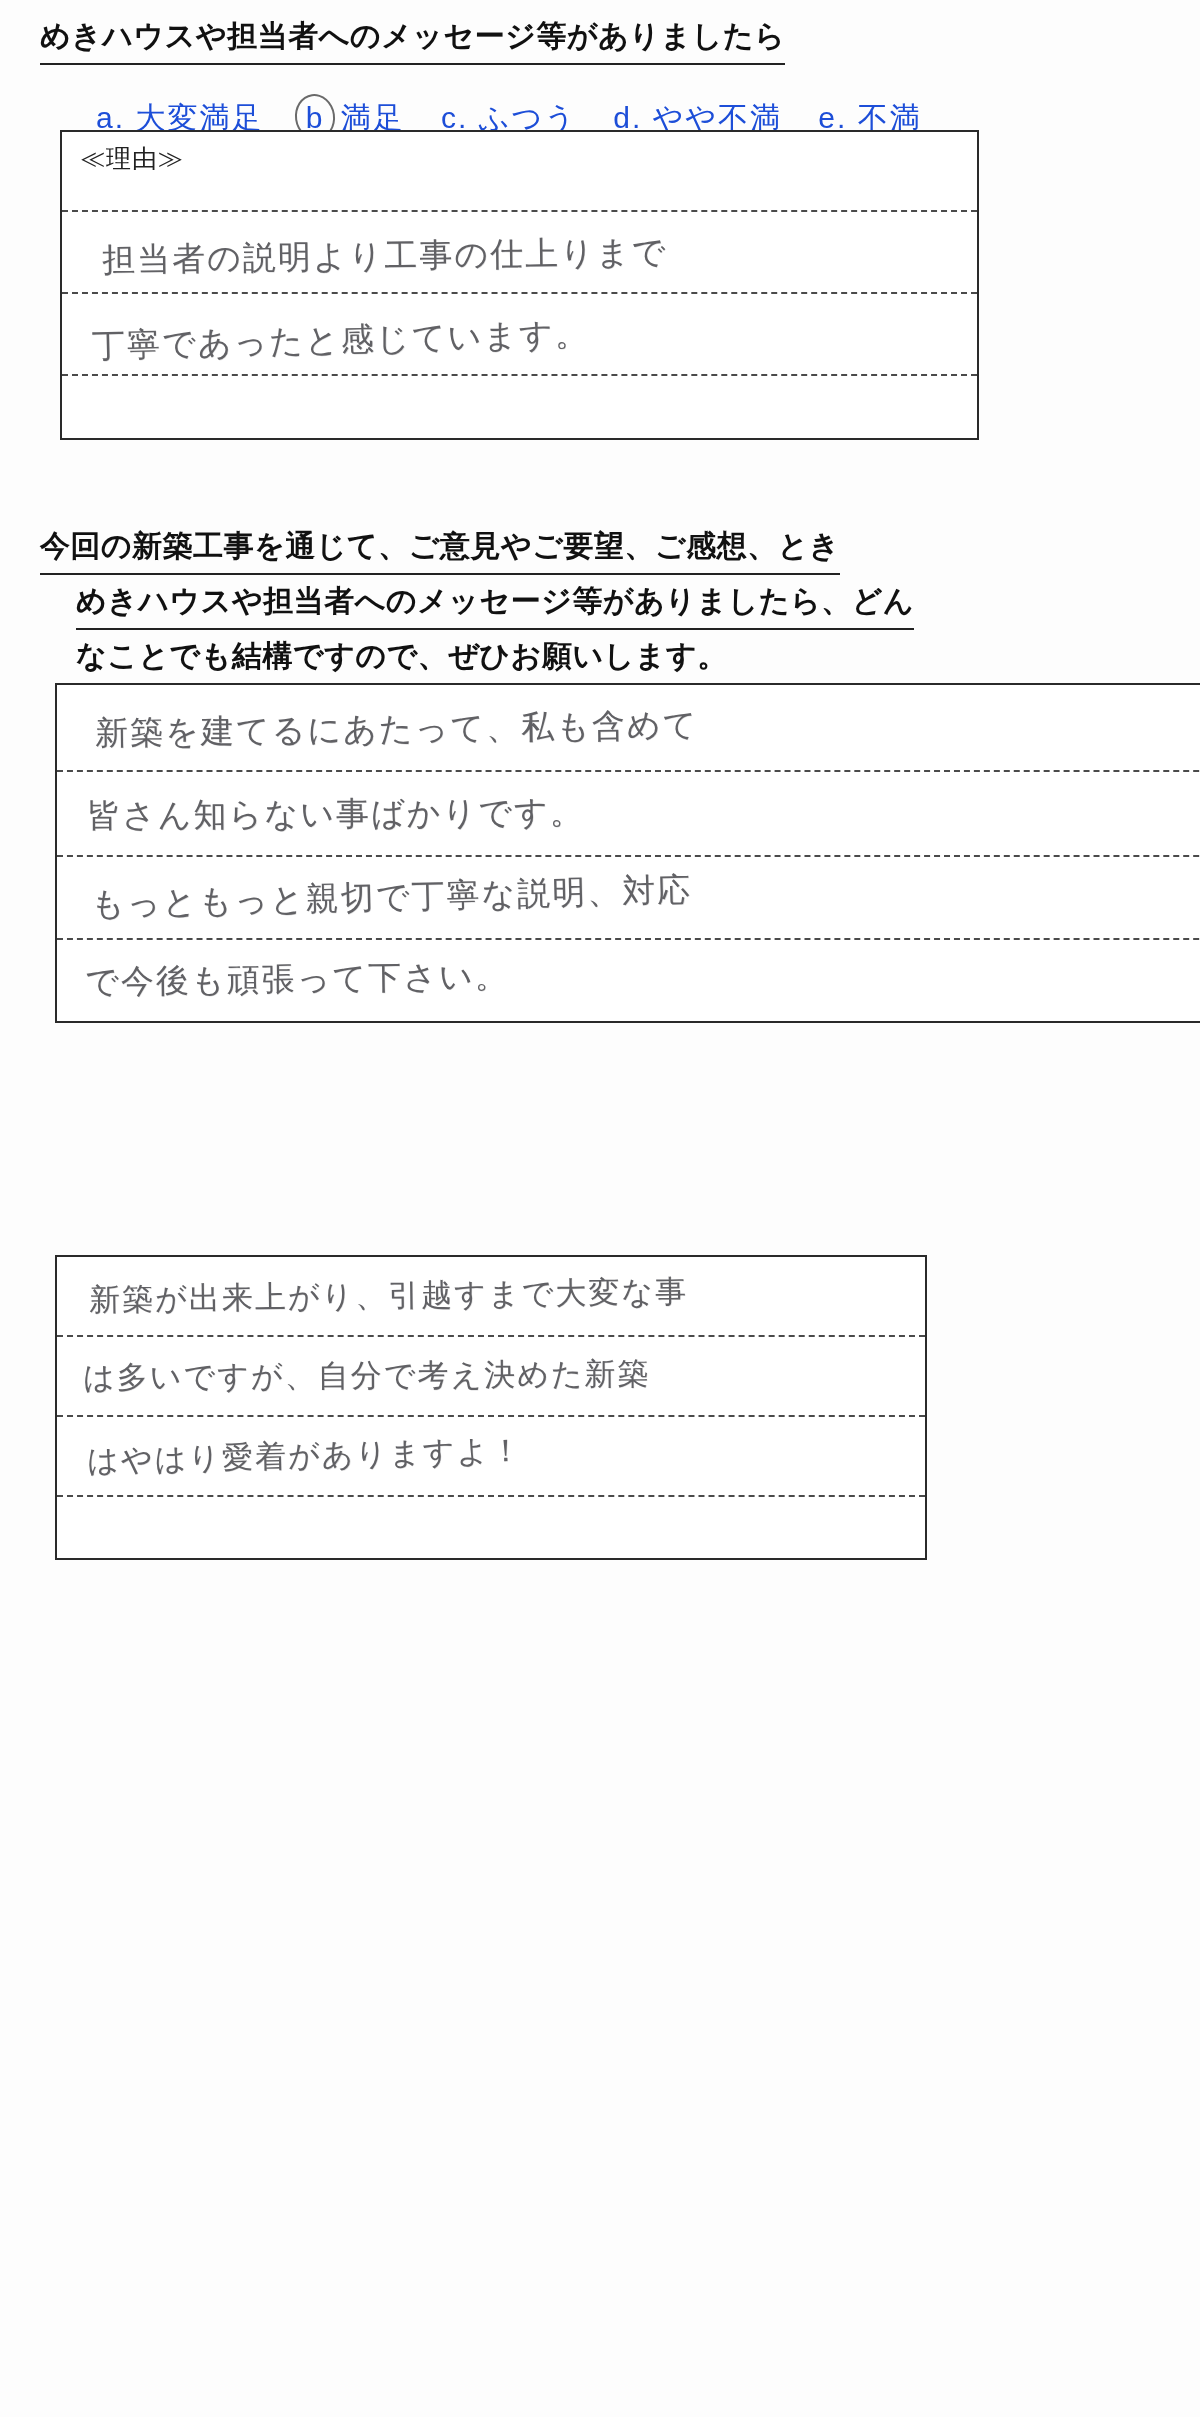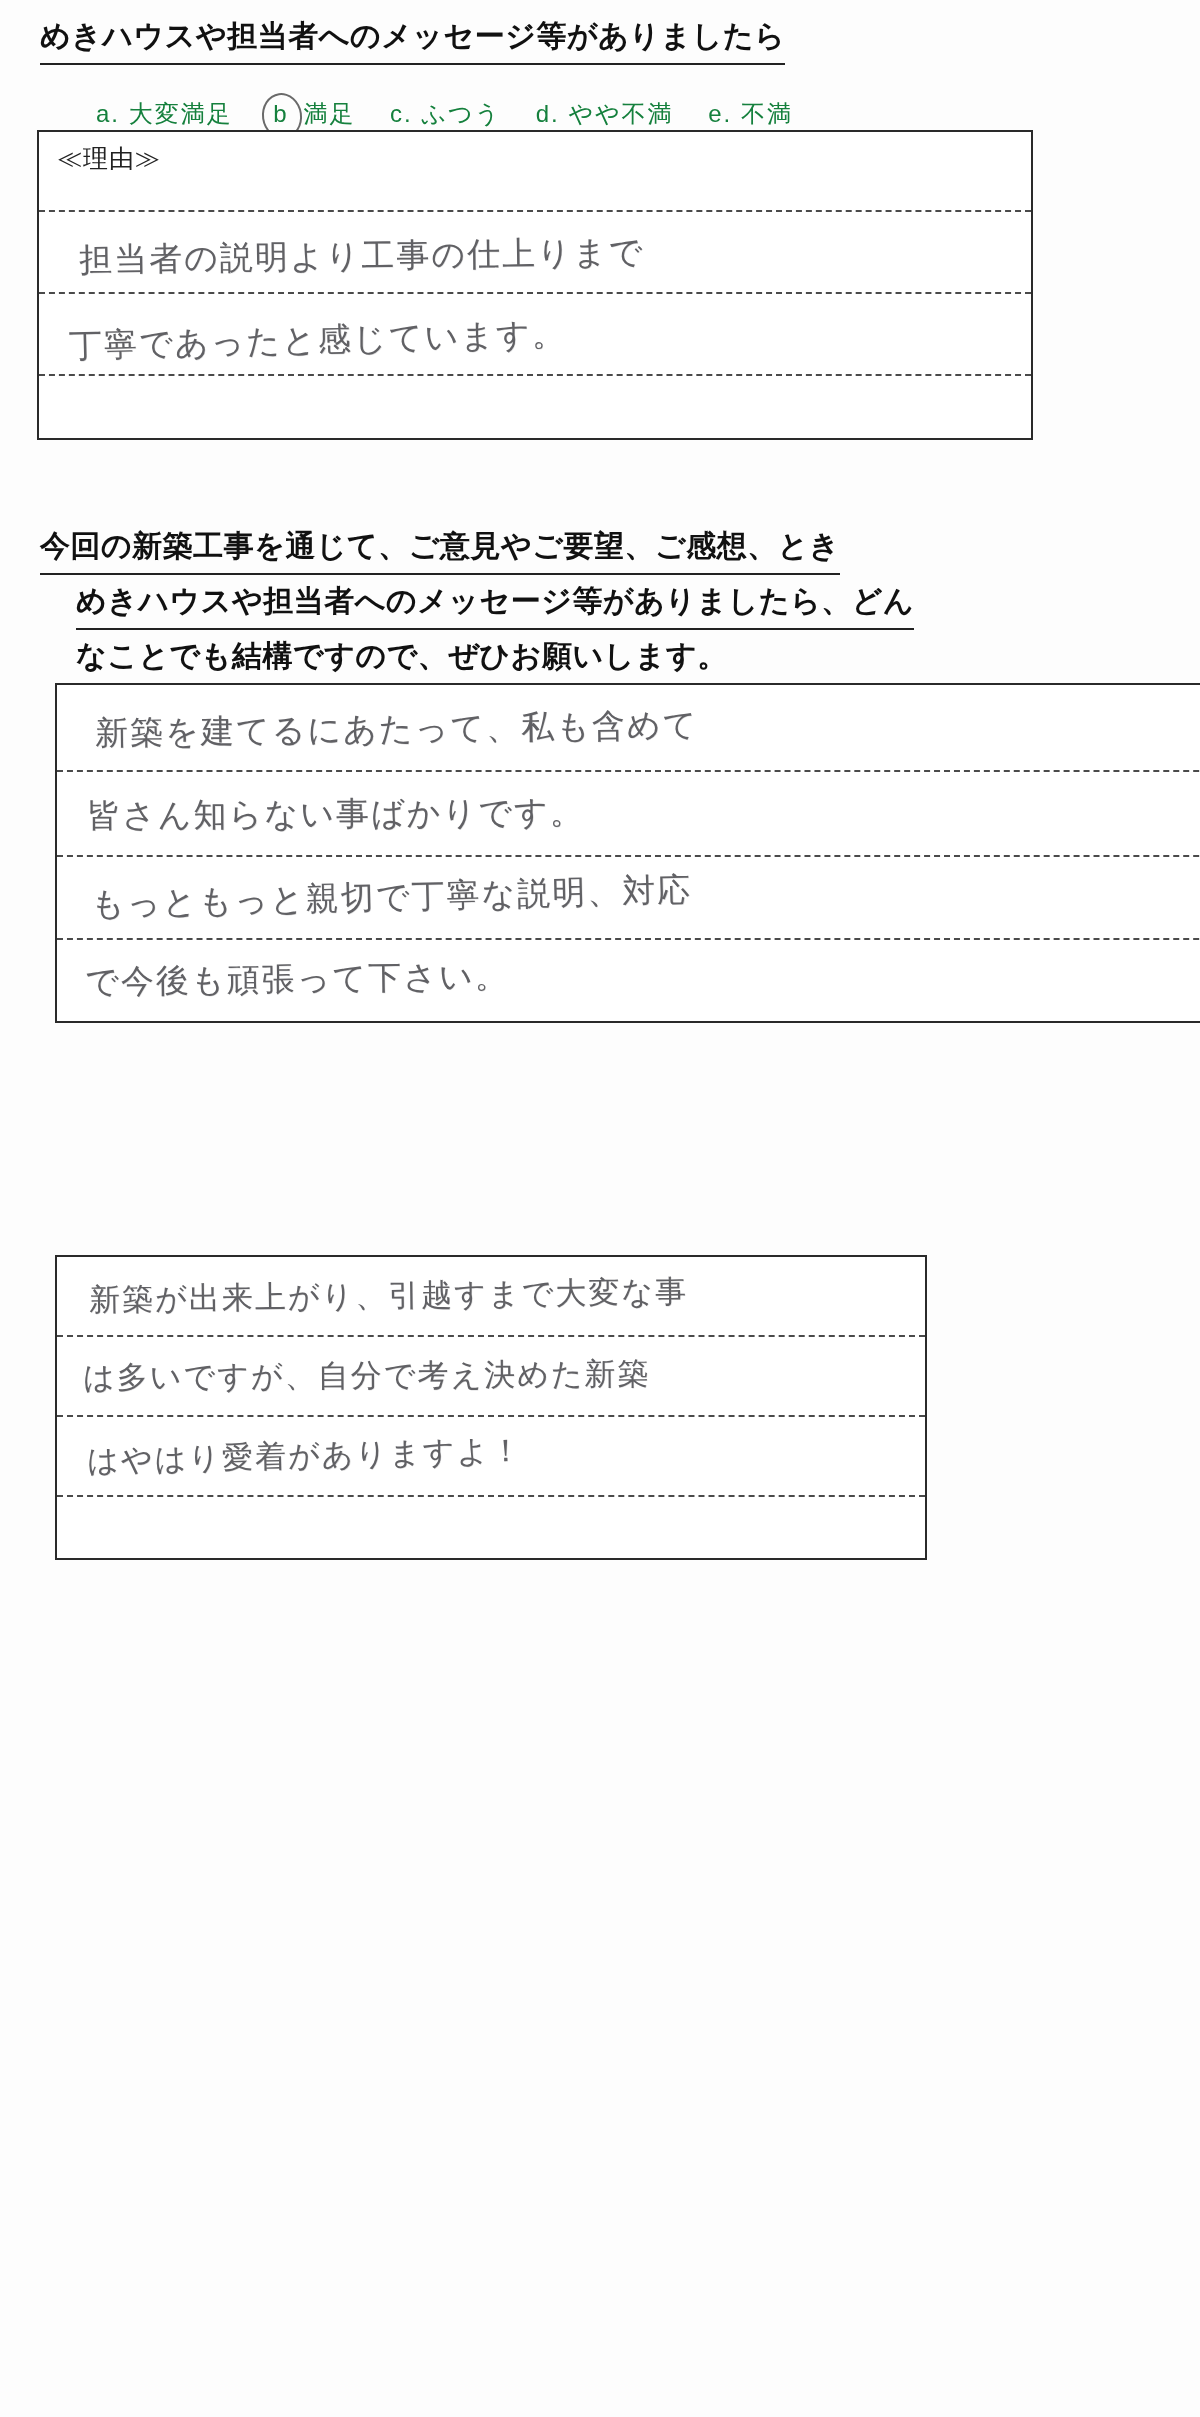--- a/index.html
+++ b/index.html
@@ -43,23 +43,23 @@
   }
   .q-indent {
     padding-left: 36px;
   }
 
   
   .choices {
     position: absolute;
     left: 96px;
     top: 98px;
-    font-size: 24px;
+    font-size: 30px;
     letter-spacing: 2px;
-    color: #15803d;
+    color: #1d4ed8;
     white-space: nowrap;
   }
   .choice {
     margin-right: 26px;
     display: inline-block;
   }
   .circled {
     position: relative;
     display: inline-block;
     padding: 0 6px;
@@ -110,21 +110,21 @@
     opacity: 0.88;
     transform: rotate(-0.8deg);
     text-shadow: 0.5px 0.5px 0 rgba(90,90,95,0.25);
   }
   .hand.h2 { transform: rotate(-1.4deg); }
   .hand.h3 { transform: rotate(-0.4deg); }
   .hand.small { font-size: 31px; }
 
   
   #q3 { top: 10px; }
-  #q3-box { left: 37px; top: 130px; width: 996px; height: 310px; }
+  #q3-box { left: 60px; top: 130px; width: 919px; height: 310px; }
   #q3-box .rule1 { top: 78px; }
   #q3-box .rule2 { top: 160px; }
   #q3-box .rule3 { top: 242px; }
 
   
   #q4 { top: 520px; }
   #q4-box { left: 55px; top: 683px; width: 1196px; height: 340px; }
   #q4-box .rule1 { top: 85px; }
   #q4-box .rule2 { top: 170px; }
   #q4-box .rule3 { top: 253px; }

